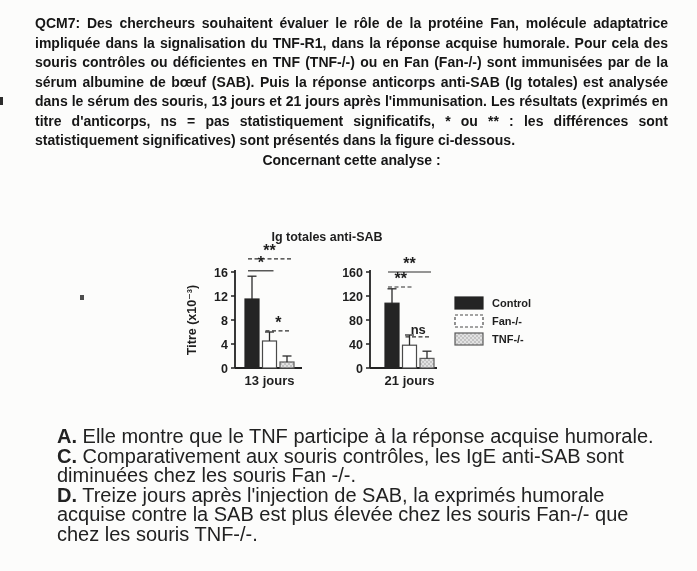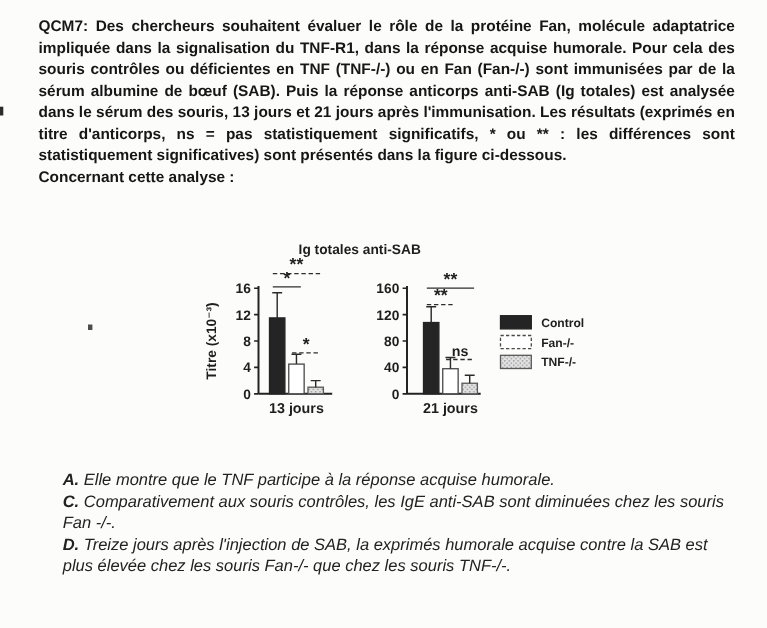--- a/index.html
+++ b/index.html
@@ -14,28 +14,28 @@
 
   .question { position: absolute; left: 35px; top: 14px; width: 633px; }
   .para {
     margin: 0;
     font-weight: bold;
     font-size: 14px;
     line-height: 19.5px;
     text-align: justify;
     color: #161616;
   }
-  .closing { text-align: left; }
+  .closing { text-align: center; }
 
-  .figure { position: absolute; left: 80px; top: 205px; width: 560px; height: 198px; }
+  .figure { position: absolute; left: 80px; top: 215px; width: 560px; height: 198px; }
   svg text { font-family: "Liberation Sans", "DejaVu Sans", sans-serif; fill: #1e1e1e; }
 
   .options {
     position: absolute; left: 57px; top: 427px; width: 616px;
-    font-size: 15px; line-height: 19.6px; color: #222; font-style: italic;
+    font-size: 20px; line-height: 19.6px; color: #222;
   }
   .option { margin: 0; }
   .opt-label { font-weight: bold; }
 
   .speck1 { position: absolute; left: 80px; top: 295px; width: 4px; height: 5px; background: #4d4d4d; }
   .speck2 { position: absolute; left: 0px;  top: 97px;  width: 3px; height: 8px; background: #2c2c2c; }
 </style>
 </head>
 <body>
 

